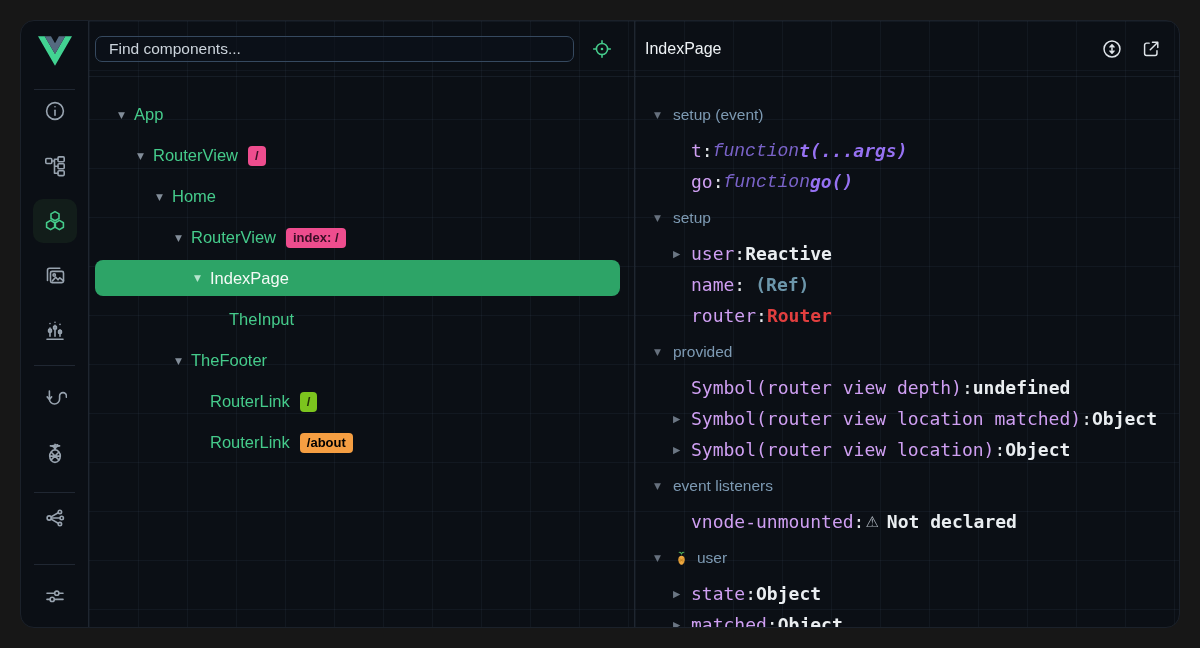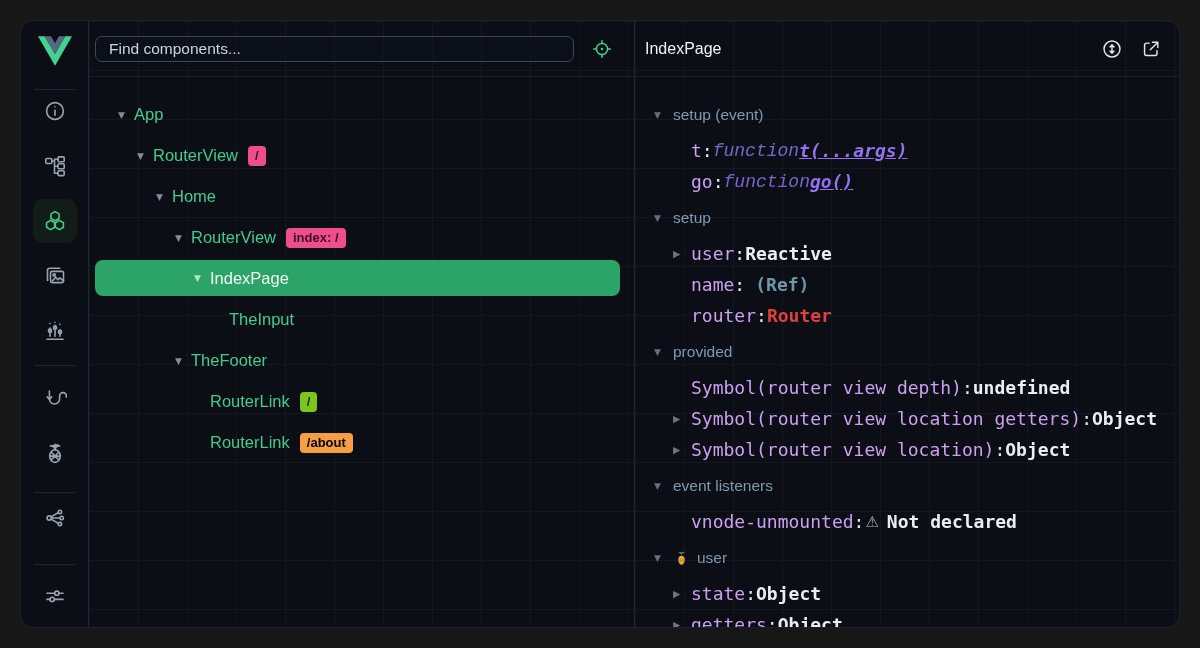--- a/index.html
+++ b/index.html
@@ -70,21 +70,21 @@
   .sec-rows { margin-top:5px; }
   .prop-row { height:31px; display:flex; align-items:center; white-space:nowrap;
               overflow:hidden; font-family:"DejaVu Sans Mono",monospace; font-size:18px;
               padding-left:19px; }
   .p-arrow { width:12px; margin-right:6px; font-size:9.5px; color:#6b7683;
              font-family:"DejaVu Sans",sans-serif; flex:none; cursor:pointer; }
   .p-key { color:var(--lavender); flex:none; }
   .p-sep { color:#e4e8eb; flex:none; }
   .p-val { color:#eaeef1; font-weight:bold; }
   .v-kw  { color:var(--purpledim); font-style:italic; font-weight:normal;font-family:Liberation Mono, monospace; }
-  .v-fn  { color:var(--purple); font-style:italic; font-weight:bold;text-decoration:underline; }
+  .v-fn  { color:var(--purple); font-style:italic; font-weight:bold; }
   .v-ref { color:var(--steel); margin-left:10px; }
   .v-err { color:var(--red); }
   .warn-glyph { font-family:"DejaVu Sans",sans-serif; color:#a9b1ba; font-size:15px;
                 margin:0 8px 0 1px; font-weight:normal; flex:none; }
 </style>
 </head>
 <body>
 
 <div class="window">
 
@@ -301,21 +301,21 @@
           </div>
           <div class="sec-rows">
             <div class="prop-row">
               <span class="p-arrow"></span>
               <span class="p-key">Symbol(router view depth)</span>
               <span class="p-sep"> : </span>
               <span class="p-val">undefined</span>
             </div>
             <div class="prop-row">
               <span class="p-arrow">▶</span>
-              <span class="p-key">Symbol(router view location getters)</span>
+              <span class="p-key">Symbol(router view location matched)</span>
               <span class="p-sep"> : </span>
               <span class="p-val">Object</span>
             </div>
             <div class="prop-row">
               <span class="p-arrow">▶</span>
               <span class="p-key">Symbol(router view location)</span>
               <span class="p-sep"> : </span>
               <span class="p-val">Object</span>
             </div>
           </div>
@@ -349,21 +349,21 @@
           </div>
           <div class="sec-rows">
             <div class="prop-row">
               <span class="p-arrow">▶</span>
               <span class="p-key">state</span>
               <span class="p-sep"> : </span>
               <span class="p-val">Object</span>
             </div>
             <div class="prop-row">
               <span class="p-arrow">▶</span>
-              <span class="p-key">getters</span>
+              <span class="p-key">matched</span>
               <span class="p-sep"> : </span>
               <span class="p-val">Object</span>
             </div>
           </div>
         </div>
       </div>
   </section>
 
 </div>
 

